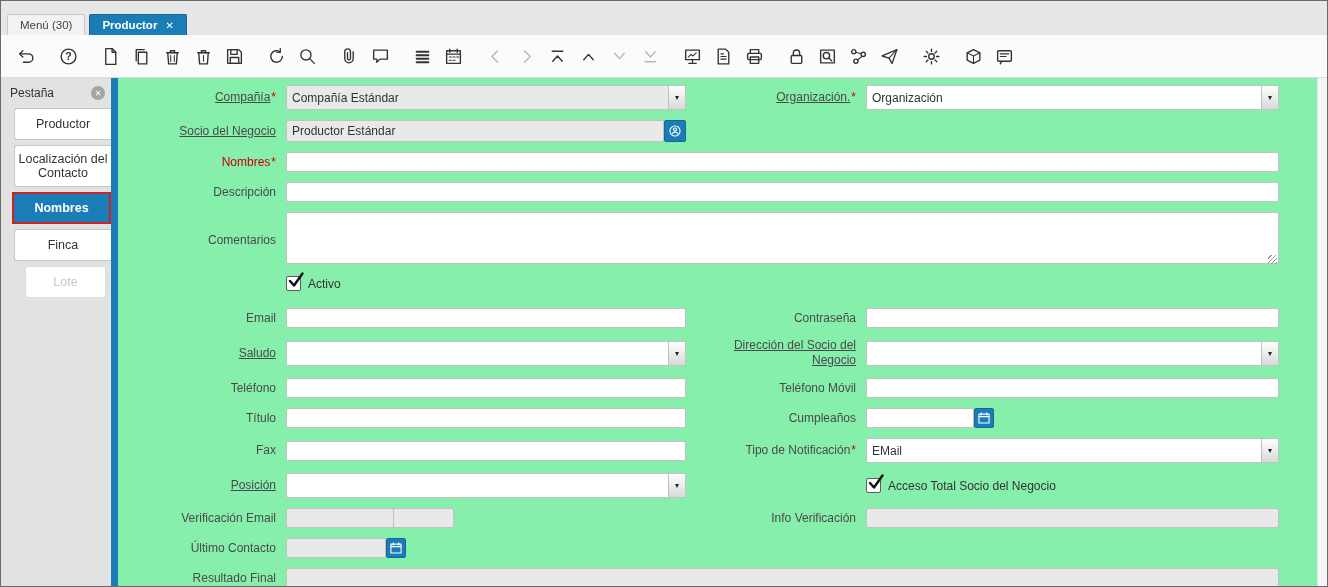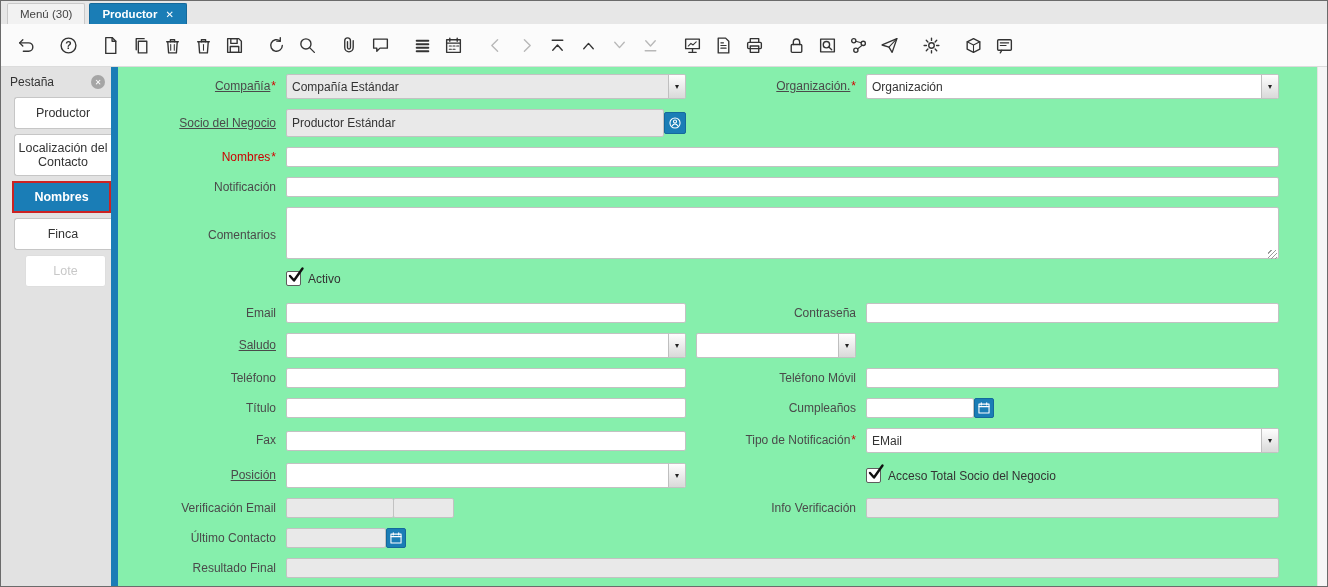--- a/index.html
+++ b/index.html
@@ -1,20 +1,20 @@
 <!DOCTYPE html>
 <html><head>
 <meta charset="utf-8">
 <style>
   * { margin:0; padding:0; box-sizing:border-box; }
   html,body { background:#fff; font-family:"Liberation Sans","DejaVu Sans",sans-serif; }
   .app { width:1328px; height:587px; border:1px solid #6b6b6b; overflow:hidden; display:flex; flex-direction:column; background:#fff; }
 
   
-  .tabbar { height:23px; background:#e7e7e7; display:flex; align-items:flex-end; padding-left:6px; gap:4px;text-align:right; }
+  .tabbar { height:34px; background:#e7e7e7; display:flex; align-items:flex-end; padding-left:6px; gap:4px;text-align:right; }
   .wtab { font-size:11.5px; display:flex; align-items:center; gap:8px; padding:3px 12px; height:21px; border:1px solid #c9c9c9; border-bottom:none; border-radius:2px 2px 0 0; }
   .wtab.inactive { background:#f2f2f2; color:#444; }
   .wtab.active { background:#1a7db6; color:#fff; border-color:#16699a; font-weight:bold; }
   .wtab .closex { font-size:10px; font-weight:bold; color:#fff; cursor:pointer; }
 
   
   .toolbar { height:43px; background:#fbfbfb; border-bottom:1px solid #dcdcdc; display:flex; align-items:center; padding:0 12px; gap:5px; }
   .tbi { width:26px; height:26px; display:flex; align-items:center; justify-content:center; border-radius:3px; }
   .tbi.gap { margin-left:11px; }
   .tbi svg { width:19px; height:19px; }
@@ -315,40 +315,40 @@
         <div class="lbl link"><span class="t">Organización.</span><span class="ast">*</span></div>
         <div class="select">
           <span class="selval">Organización</span>
           <span class="selbtn">▾</span>
         </div>
       </div>
 
       <div class="row">
         <div class="lbl link"><span class="t">Socio del Negocio</span></div>
         <div class="hfield">
-          <input class="inp ro" style="height: 28px;" value="Productor Estándar">
+          <input class="inp ro" style="height: 22px;" value="Productor Estándar">
           <span class="bluebtn">
             <svg viewBox="0 0 18 18">
                 <circle cx="9" cy="9" r="6.5"></circle>
                 <circle cx="9" cy="7.2" r="2"></circle>
                 <path d="M5.6 12.6 a3.6 3.6 0 0 1 6.8 0"></path>
               </svg>
           </span>
         </div>
         <div></div>
           <div></div>
       </div>
 
       <div class="row">
         <div class="lbl redlbl"><span class="t">Nombres</span><span class="ast">*</span></div>
         <input class="inp" style="grid-column: 2 / 5;" value="">
       </div>
 
       <div class="row">
-        <div class="lbl"><span class="t">Notificación</span></div>
+        <div class="lbl"><span class="t">Descripción</span></div>
         <input class="inp" style="grid-column: 2 / 5;" value="">
       </div>
 
       <div class="row" style="margin-bottom:8px;">
         <div class="lbl"><span class="t">Comentarios</span></div>
         <div class="ta-wrap" style="grid-column:2/5;">
           <textarea class="ta" style=""></textarea>
         </div>
       </div>
 
@@ -372,20 +372,21 @@
         <div class="lbl"><span class="t">Contraseña</span></div>
         <input class="inp" value="" style="">
       </div>
 
       <div class="row">
         <div class="lbl link"><span class="t">Saludo</span></div>
         <div class="select">
           <span class="selval"></span>
           <span class="selbtn">▾</span>
         </div>
+        <div class="lbl link"><span class="t">Dirección del Socio del Negocio</span></div>
         <div class="select">
           <span class="selval"></span>
           <span class="selbtn">▾</span>
         </div>
       </div>
 
       <div class="row">
         <div class="lbl"><span class="t">Teléfono</span></div>
         <input class="inp" value="" style="">
         <div class="lbl"><span class="t">Teléfono Móvil</span></div>

